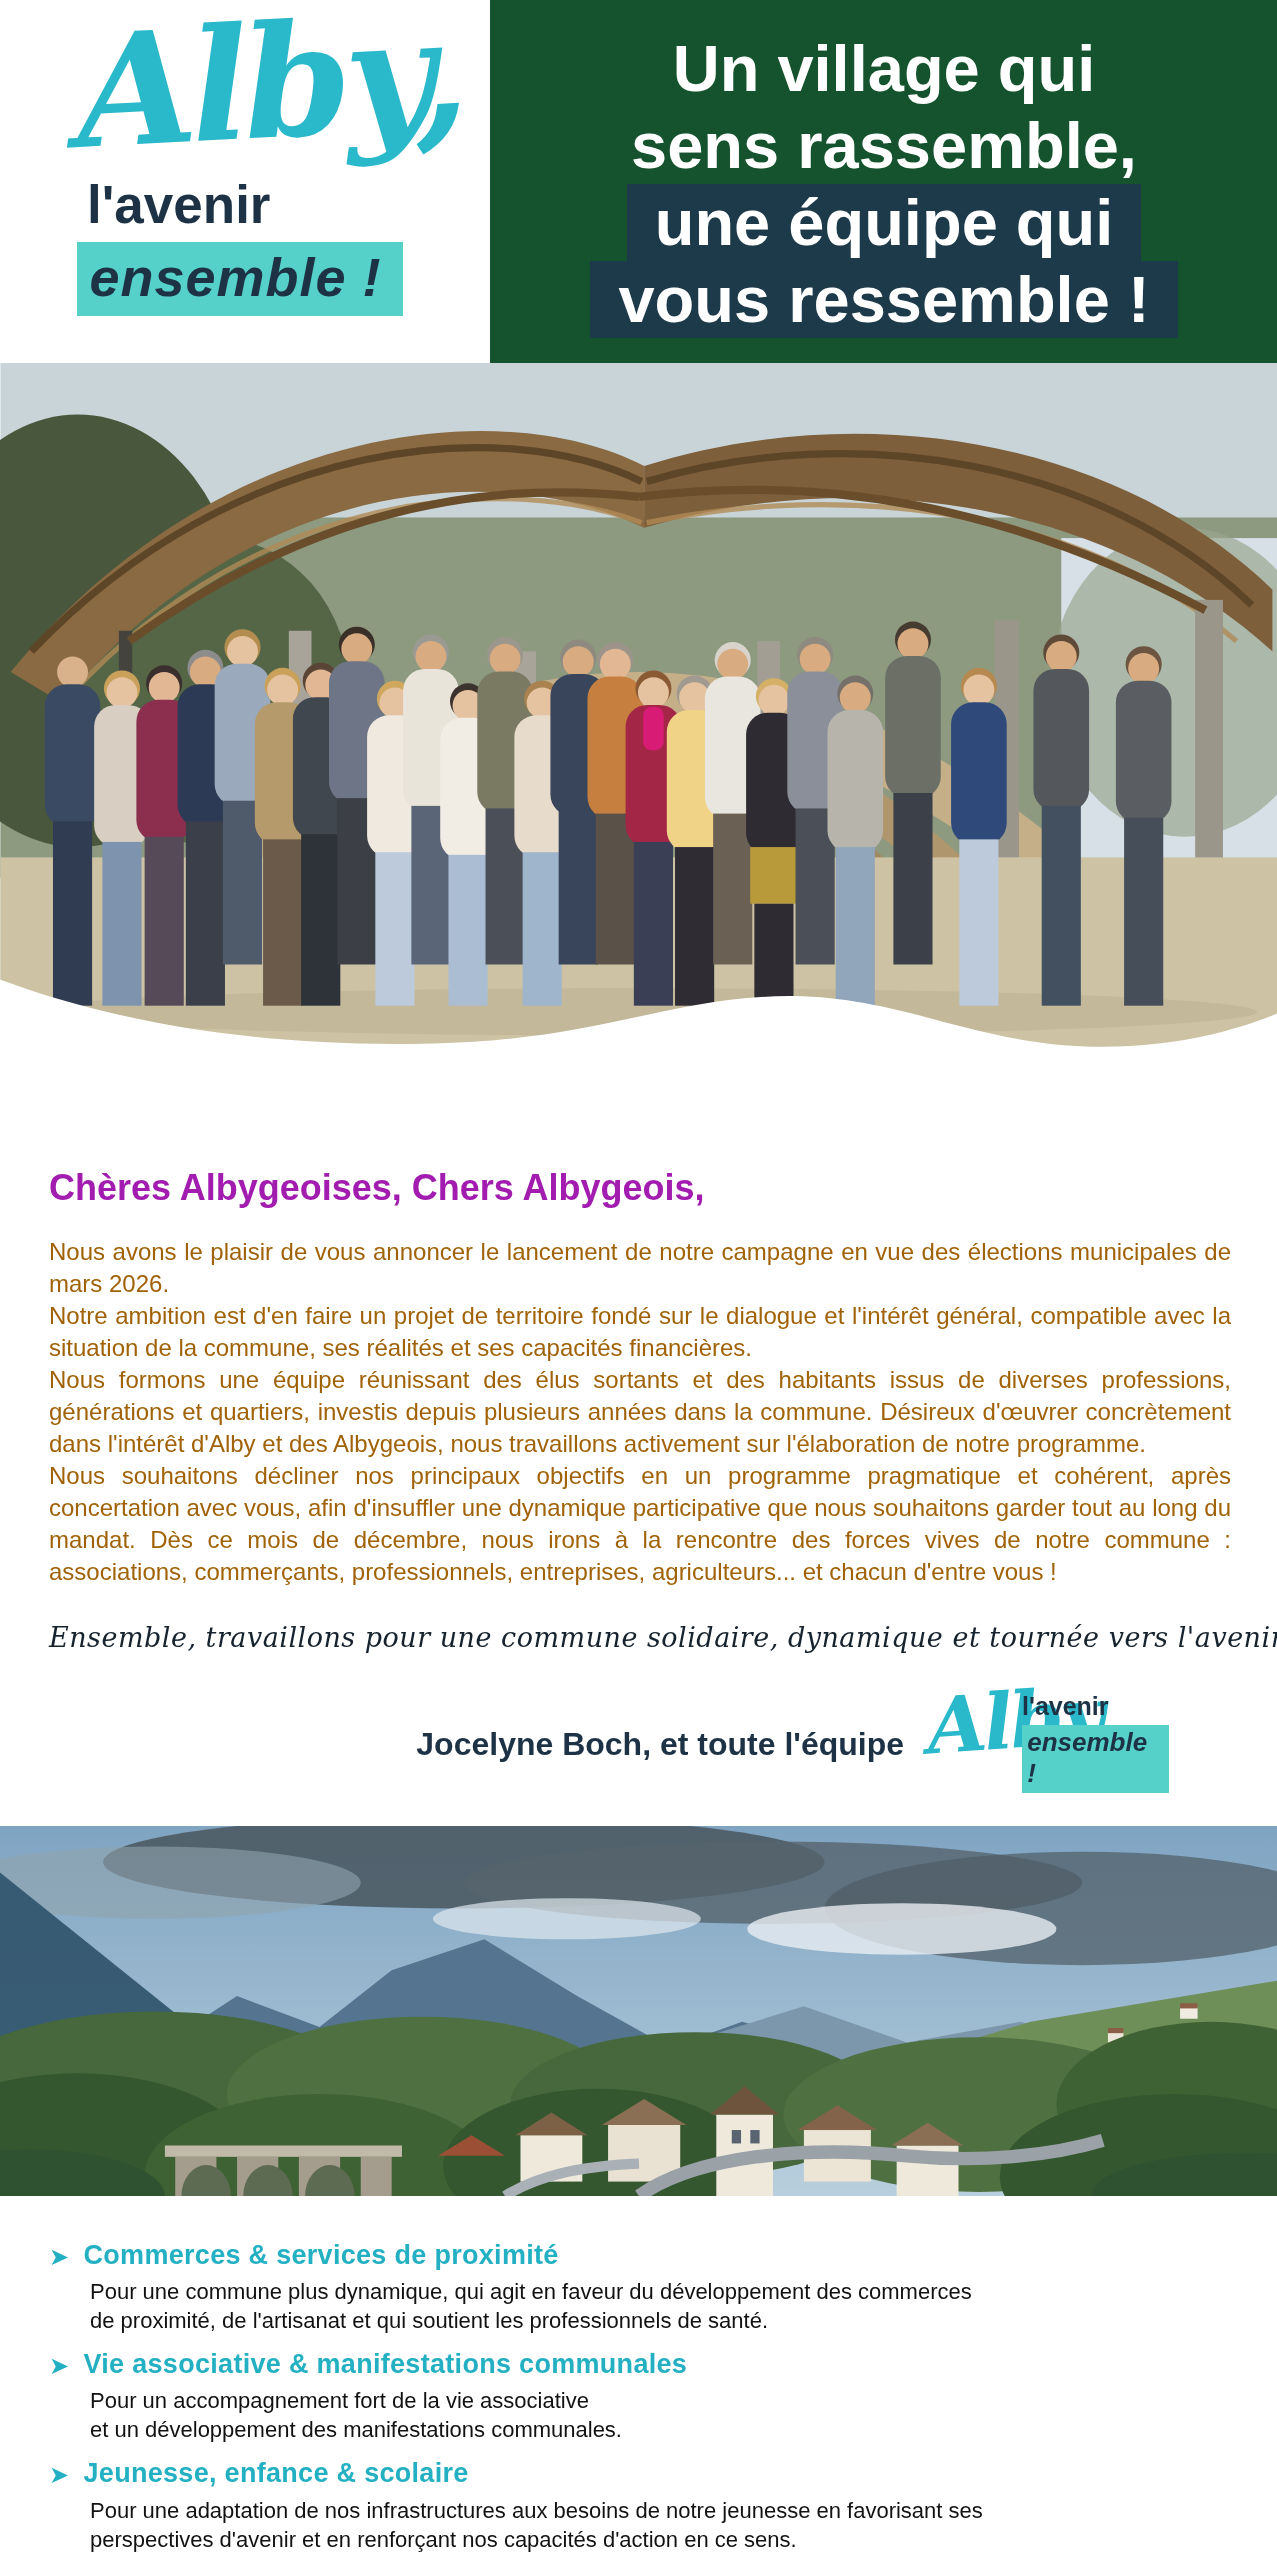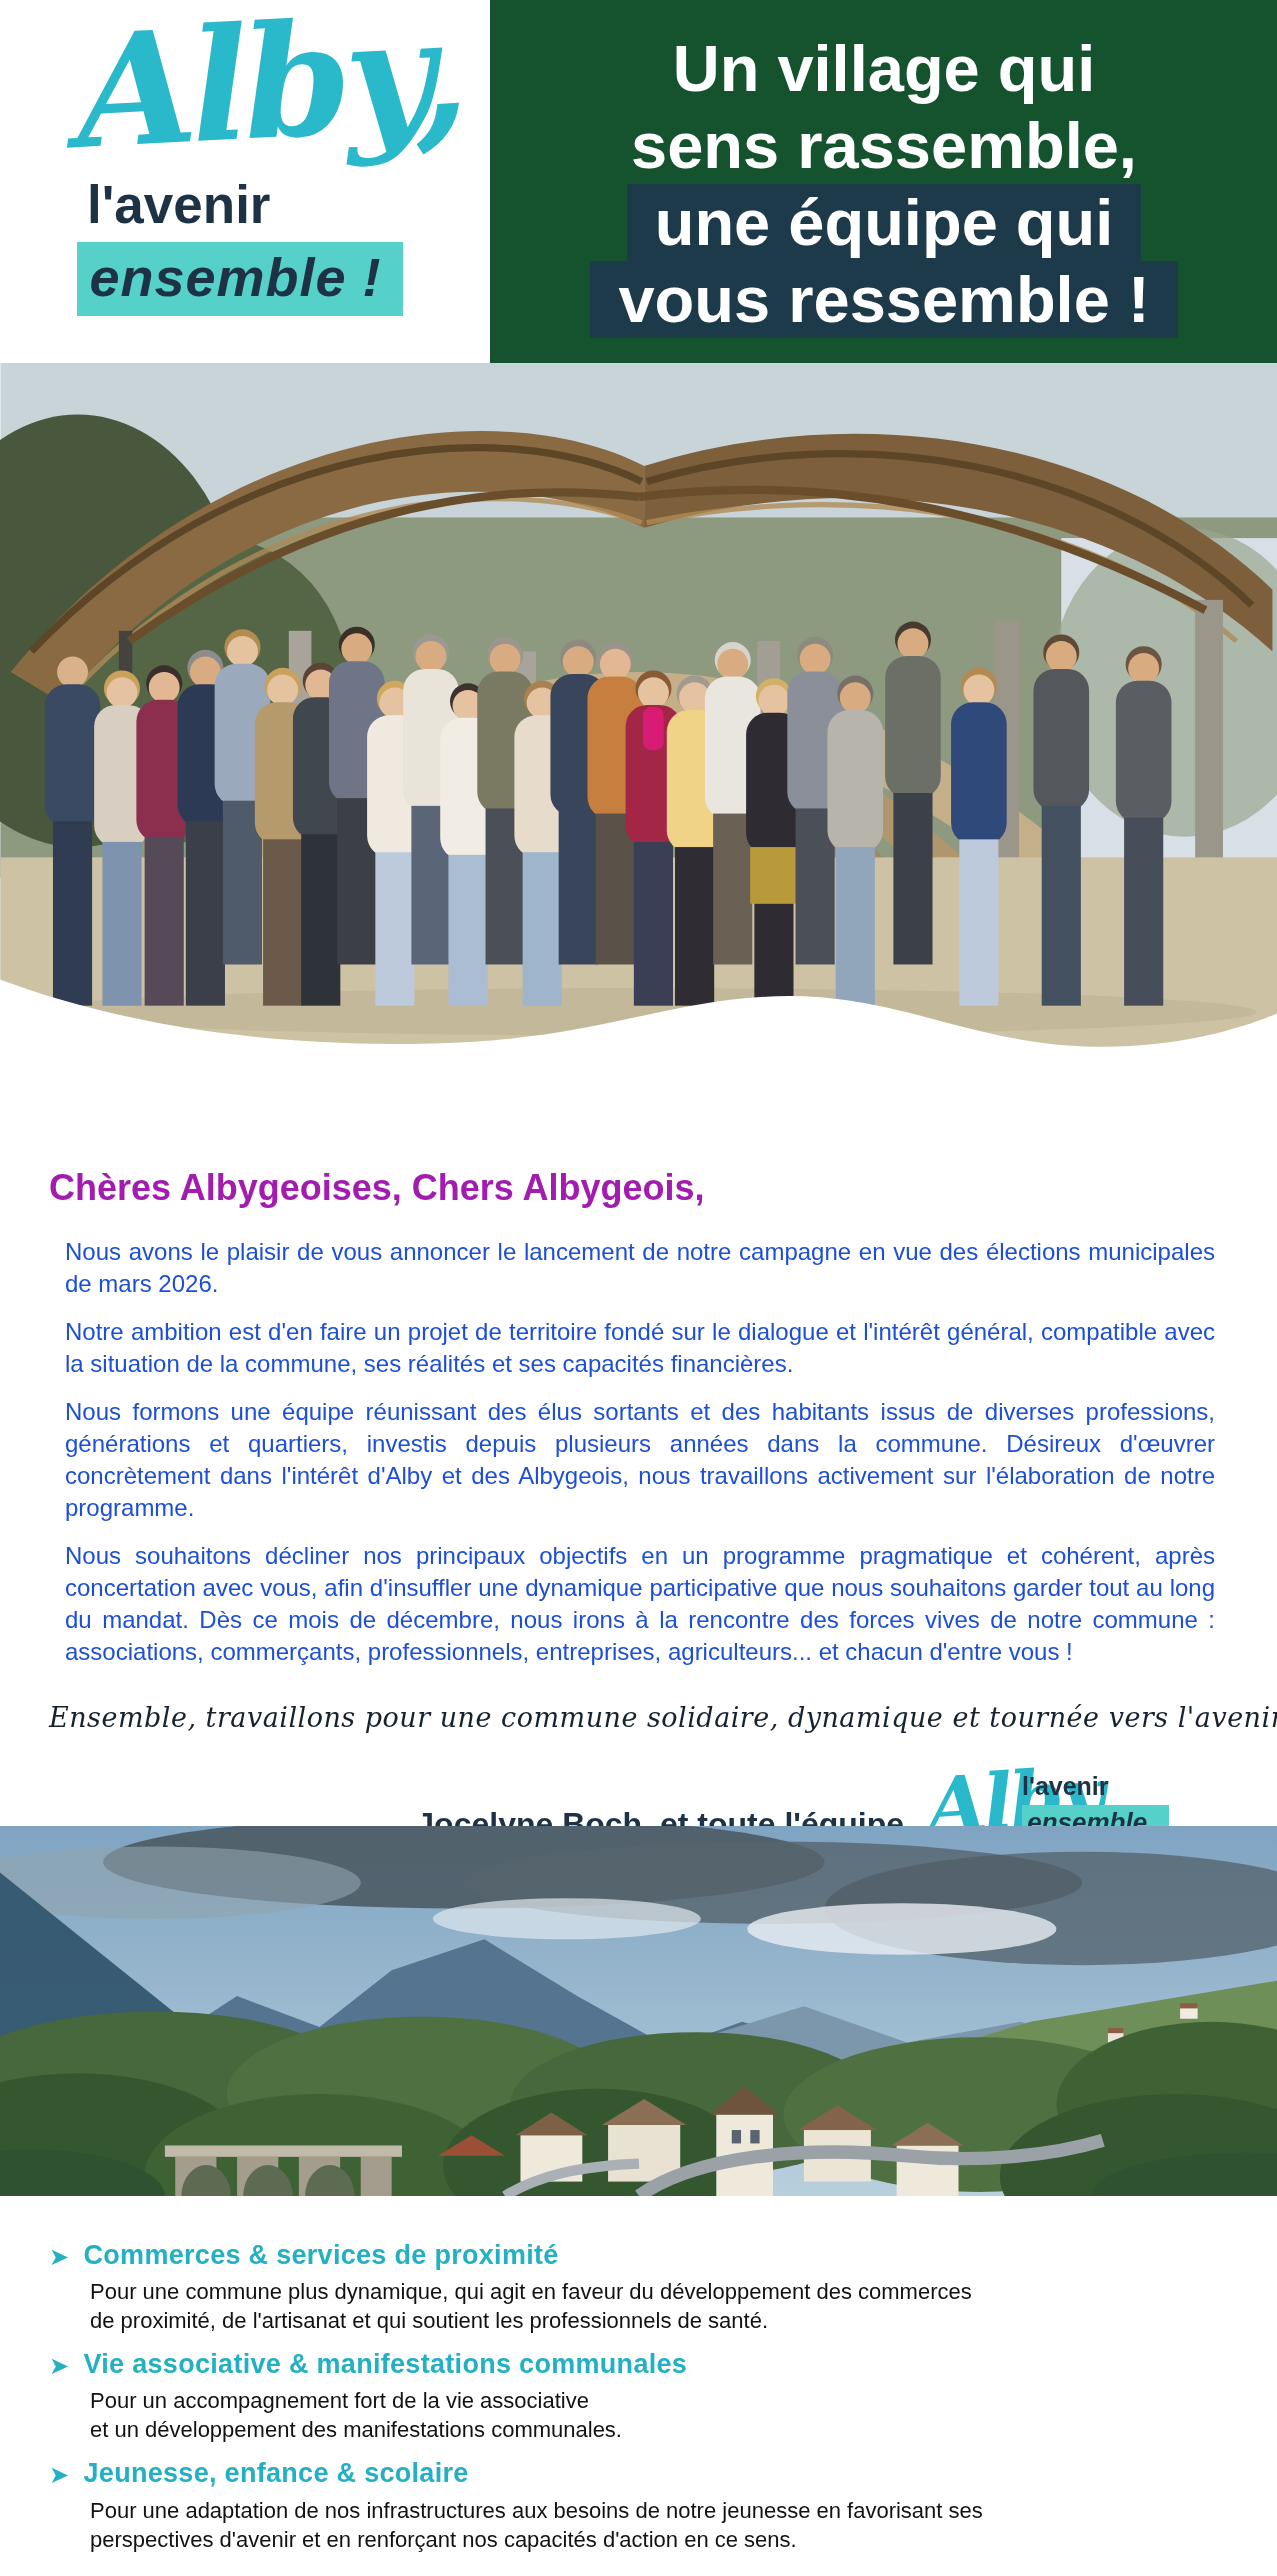--- a/index.html
+++ b/index.html
@@ -21,21 +21,21 @@
   .hero-line.barred{background:#1d3a4b;padding:0 28px;}
 
   
   .photo{position:relative;width:1278px;overflow:hidden;}
   .photo svg{display:block;}
   .wave{position:absolute;left:0;bottom:-1px;width:100%;height:88px;}
 
   
   .letter{height:775px;padding:116px 47px 0 49px;box-sizing:border-box;}
   .salutation{font-size:36px;font-weight:700;color:#a21caf;margin:0 0 27px 0;}
-  .letter p{margin:16px;font-size:24px;line-height:32px;text-align:justify;color:#1d4ed8;}
+  .letter p{margin:0;font-size:24px;line-height:32px;text-align:justify;color:#a16207;}
   .slogan{margin-top:34px;font-family:"DejaVu Serif",serif;font-style:italic;font-size:27px;
      color:#16222e;white-space:nowrap;letter-spacing:0.5px;}
   .sig-row{margin-top:36px;display:flex;justify-content:flex-end;align-items:center;
      gap:23px;padding-right:62px;}
   .sig-text{font-size:32px;font-weight:600;color:#1d3345;}
   .minilogo{position:relative;width:242px;height:111px;flex:none;}
   .minilogo .ml-script{position:absolute;left:0;top:-14.4px;font-family:"DejaVu Serif",serif;
      font-style:italic;font-weight:700;font-size:77px;color:#2ab8cb;letter-spacing:-3.1px;
      transform:rotate(-4deg);}
   .minilogo .ml-col{position:absolute;left:95px;top:3.1px;display:flex;flex-direction:column;

